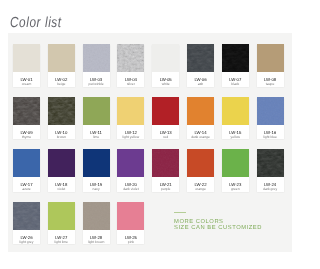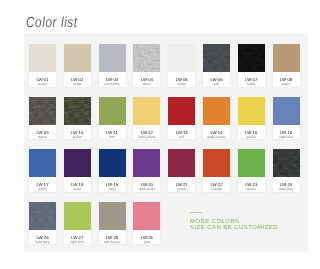--- a/index.html
+++ b/index.html
@@ -1,18 +1,18 @@
 <!DOCTYPE html>
 <html><head>
 <meta charset="utf-8">
 <style>
   html,body{margin:0;padding:0;}
   body{width:300px;height:269px;background:#ffffff;overflow:hidden;
        font-family:"Liberation Sans",sans-serif;-webkit-font-smoothing:antialiased;text-rendering:geometricPrecision;}
-  #page{position:absolute;left:16px;top:0;width:300px;height:240px;background:#ffffff;filter:grayscale(0.0001);}
+  #page{position:absolute;left:0;top:0;width:300px;height:240px;background:#ffffff;filter:grayscale(0.0001);}
   #card{position:absolute;left:8px;top:33px;width:284px;height:219px;background:#f4f4f3;}
   #title{position:absolute;left:10px;top:17.6px;font-size:14.6px;font-style:italic;
          color:#65666c;letter-spacing:.7px;line-height:11px;white-space:nowrap;
          transform:scaleX(.81);transform-origin:0 0;
          font-family:"Liberation Sans",sans-serif;}
   .sw{position:absolute;box-shadow:0 0.6px 1.4px rgba(0,0,0,.10);filter:grayscale(0.0001);}
   .chip{width:27px;height:28px;position:relative;overflow:hidden;}
   .chip svg{position:absolute;left:0;top:0;width:27px;height:28px;display:block;}
   .lab{width:27px;height:14.6px;background:#ffffff;display:flex;flex-direction:column;
        align-items:center;justify-content:flex-start;padding-top:6.2px;box-sizing:border-box;}

